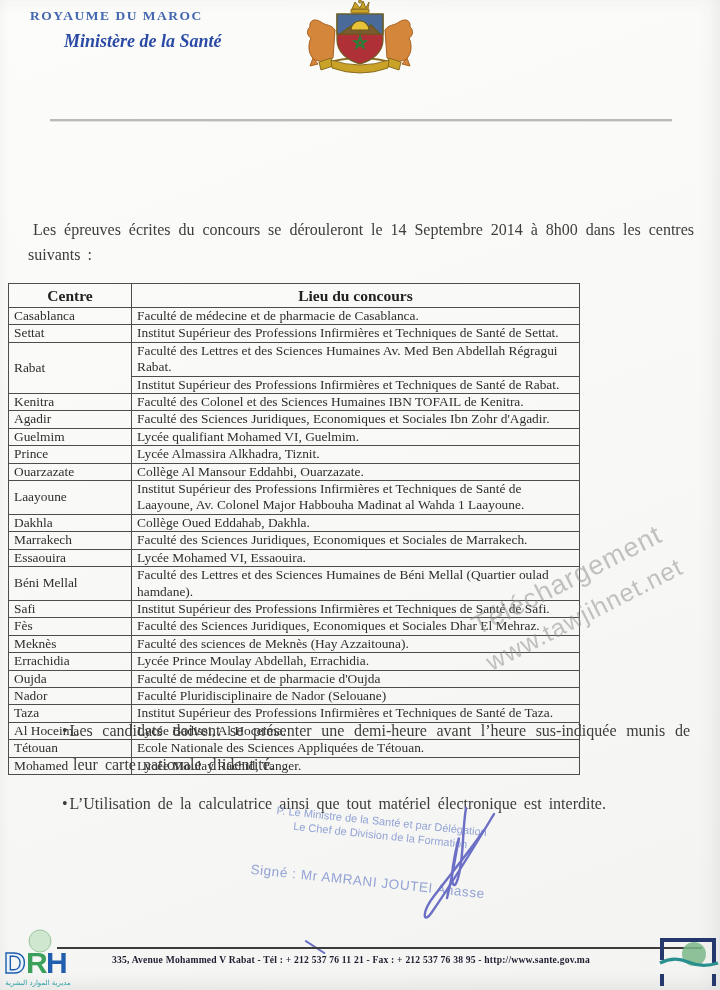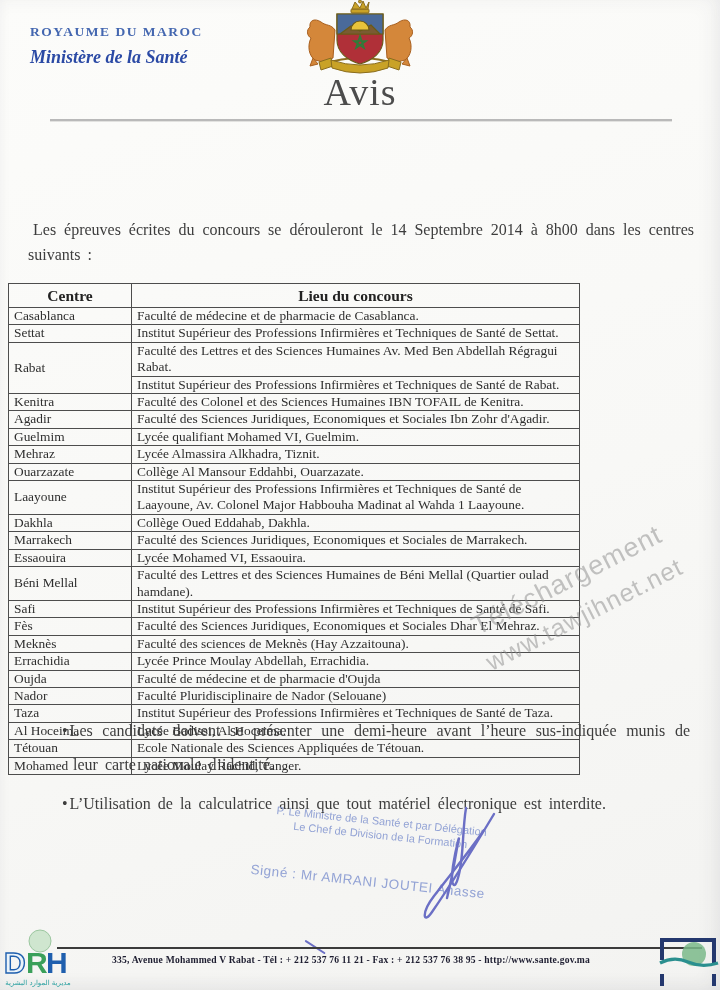--- a/index.html
+++ b/index.html
@@ -3,23 +3,23 @@
 <meta charset="utf-8">
 <style>
   html,body{margin:0;padding:0;}
   body{
     width:720px;height:990px;position:relative;overflow:hidden;
     background:linear-gradient(160deg,#fcfcfa 0%,#f8f8f6 55%,#f3f3f1 100%);
     font-family:"Liberation Serif",serif;
   }
   .page{position:absolute;inset:0;box-shadow:inset -8px 0 18px rgba(60,60,70,.05),inset 0 -8px 14px rgba(60,60,70,.04);}
   
-  .hdr-left{position:absolute;left:30px;top:24px;}
+  .hdr-left{position:absolute;left:30px;top:8px;}
   .royaume{font-size:13.5px;letter-spacing:1.5px;color:var(--header-blue,#44—);color:var(--header-blue,#4467b0);font-weight:bold;}
-  .ministere{font-size:18px;font-weight:bold;font-style:italic;color:var(--ministere-blue,#2b4aa5);margin-top:7px;}
+  .ministere{font-size:18px;font-weight:bold;font-style:italic;color:var(--ministere-blue,#2b4aa5);margin-top:7px;margin-left:34px;}
   .hdr-right{position:absolute;right:8px;top:2px;text-align:right;color:var(--arabic-blue,#4a7ac9);font-family:"DejaVu Sans",sans-serif;}
   .ar1{font-size:15px;line-height:19px;}
   .tf1{font-size:11px;line-height:14px;letter-spacing:1px;}
   .ar2{font-size:19px;line-height:24px;font-weight:bold;}
   .tf2{font-size:12px;line-height:16px;letter-spacing:1px;}
   .arms{position:absolute;left:293px;top:0;}
   
   .title{position:absolute;top:70px;left:0;width:100%;text-align:center;font-size:38px;color:#4c4c4c;letter-spacing:1px;}
   .rule{position:absolute;top:119px;left:50px;width:622px;height:2px;background:#b9b9b9;border-bottom:1px solid #e2e2e0;}
   
@@ -97,21 +97,20 @@
 
       <g fill="#c9a227" stroke="#8a6d1f" stroke-width="1">
         <path d="M26 62 L38 58 L40 66 L28 70 Z"></path>
         <path d="M108 62 L96 58 L94 66 L106 70 Z"></path>
         <path d="M38 60 Q67 70 96 60 L95 68 Q67 78 39 68 Z"></path>
       </g>
     </svg>
   </div>
 
 
-  <div class="title">Avis</div>
   <div class="rule"></div>
 
   <div class="para p2">Les épreuves écrites du concours se dérouleront le 14 Septembre 2014 à 8h00 dans les centres suivants :</div>
 
   <table class="centres">
     <thead>
       <tr>
         <th class="c1">Centre</th>
         <th>Lieu du concours</th>
       </tr>
@@ -138,21 +137,21 @@
         </tr>
         <tr>
           <td class="centre" rowspan="1">Agadir</td>
           <td class="lieu">Faculté des Sciences Juridiques, Economiques et Sociales  Ibn Zohr d'Agadir.</td>
         </tr>
         <tr>
           <td class="centre" rowspan="1">Guelmim</td>
           <td class="lieu">Lycée qualifiant Mohamed VI, Guelmim.</td>
         </tr>
         <tr>
-          <td class="centre" rowspan="1">Mehraz</td>
+          <td class="centre" rowspan="1">Prince</td>
           <td class="lieu">Lycée Almassira Alkhadra, Tiznit.</td>
         </tr>
         <tr>
           <td class="centre" rowspan="1">Ouarzazate</td>
           <td class="lieu">Collège Al Mansour Eddahbi, Ouarzazate.</td>
         </tr>
         <tr>
           <td class="centre" rowspan="1">Laayoune</td>
           <td class="lieu">Institut Supérieur des Professions Infirmières et Techniques de Santé de Laayoune, Av. Colonel Major Habbouha Madinat al Wahda 1 Laayoune.</td>
         </tr>

